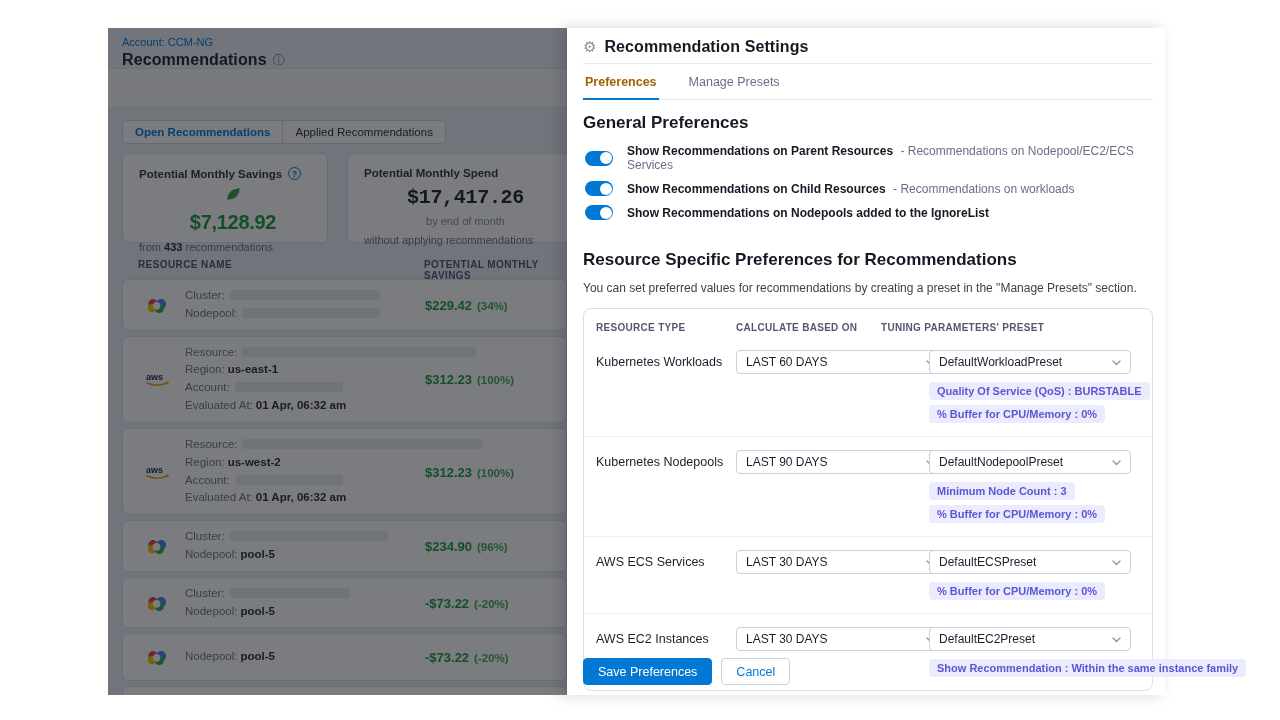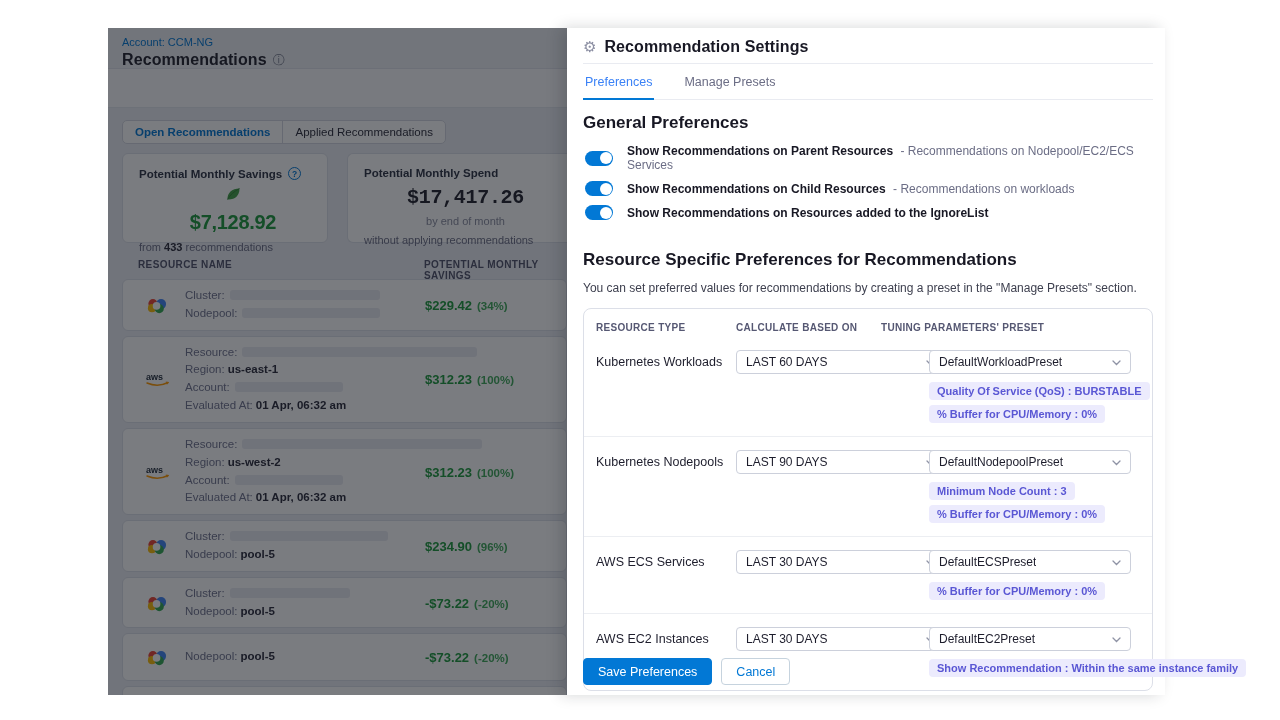--- a/index.html
+++ b/index.html
@@ -57,21 +57,21 @@
 
   
   .drawer{position:relative; width:598px; height:667px; background:#fff; padding:0 12px 0 16px;
     box-shadow:-6px 0 14px rgba(20,25,35,.18); z-index:30;}
   .drawer-title-row{display:flex; align-items:center; gap:8px; height:30px; margin-top:6px;
     border-bottom:1px solid #e9ebf1; padding-bottom:4px;}
   .gear{font-size:15px; color:#8c8fa3; line-height:1;}
   .drawer-title{font-size:16px; font-weight:700; color:#181824; letter-spacing:.1px;}
   .drawer-tabs{display:flex; gap:28px; border-bottom:1px solid #e9ebf1; padding-top:6px;}
   .dtab{font-size:12.5px; color:var(--gray); padding:5px 2px 9px;}
-  .dtab.active{color:#3b82f6; font-weight:400; border-bottom:2px solid var(--accent); margin-bottom:-1px;}
+  .dtab.active{color:#a16207; font-weight:700; border-bottom:2px solid var(--accent); margin-bottom:-1px;}
   .section-h{font-size:17px; font-weight:700; color:#181824; margin:13px 0 11px;}
   .toggle-row{display:flex; align-items:center; margin:0 0 9px 2px; min-height:15px;}
   .toggle{width:28px; height:15px; border-radius:9px; background:var(--accent); position:relative; flex:none;}
   .toggle::after{content:""; position:absolute; right:1.5px; top:1.5px; width:12px; height:12px;
     border-radius:50%; background:#fff;}
   .toggle-label{margin-left:14px; font-size:12px;}
   .toggle-label .tb{font-weight:700; color:#181824;}
   .toggle-label .tr{color:var(--gray); margin-left:4px;}
   .section-h.resource{margin-top:30px;}
   .desc{font-size:12px; color:#3d3f4e; margin-bottom:13px;}
@@ -286,21 +286,21 @@
   </div>
         <div class="toggle-row">
     <span class="toggle"></span>
     <span class="toggle-label">
       <span class="tb">Show Recommendations on Child Resources</span><span class="tr"> - Recommendations on workloads</span>
     </span>
   </div>
         <div class="toggle-row">
     <span class="toggle"></span>
     <span class="toggle-label">
-      <span class="tb">Show Recommendations on Resources added to the IgnoreList</span><span class="tr"></span>
+      <span class="tb">Show Recommendations on Nodepools added to the IgnoreList</span><span class="tr"></span>
     </span>
   </div>
       </div>
 
     <div class="section-h resource">Resource Specific Preferences for Recommendations</div>
     <div class="desc">You can set preferred values for recommendations by creating a preset in the "Manage Presets" section.</div>
 
     <div class="pref-card">
       <div class="pref-head">
         <span>RESOURCE TYPE</span>

